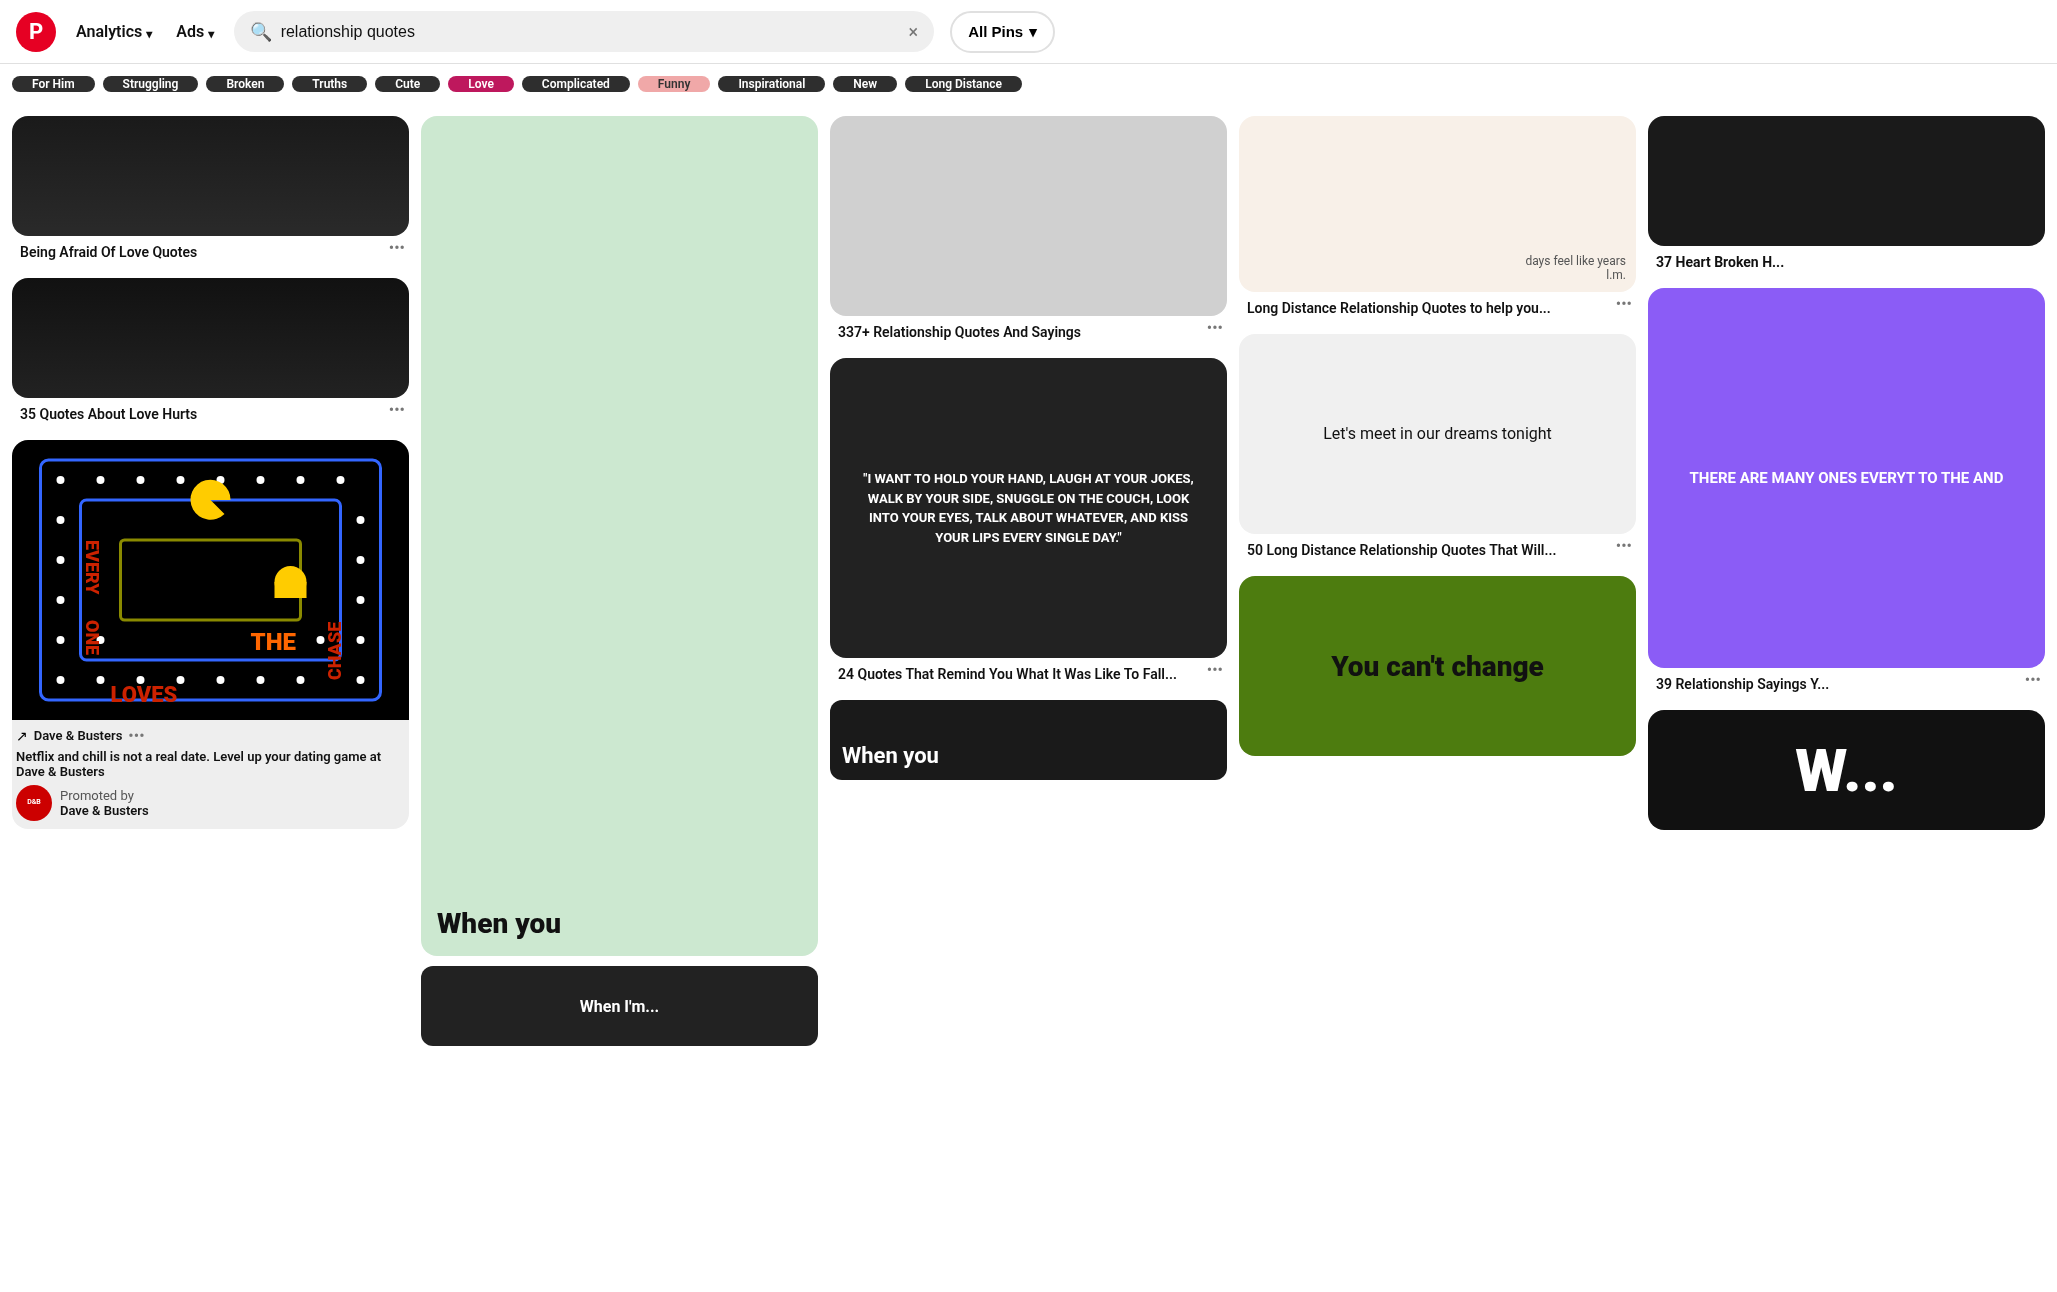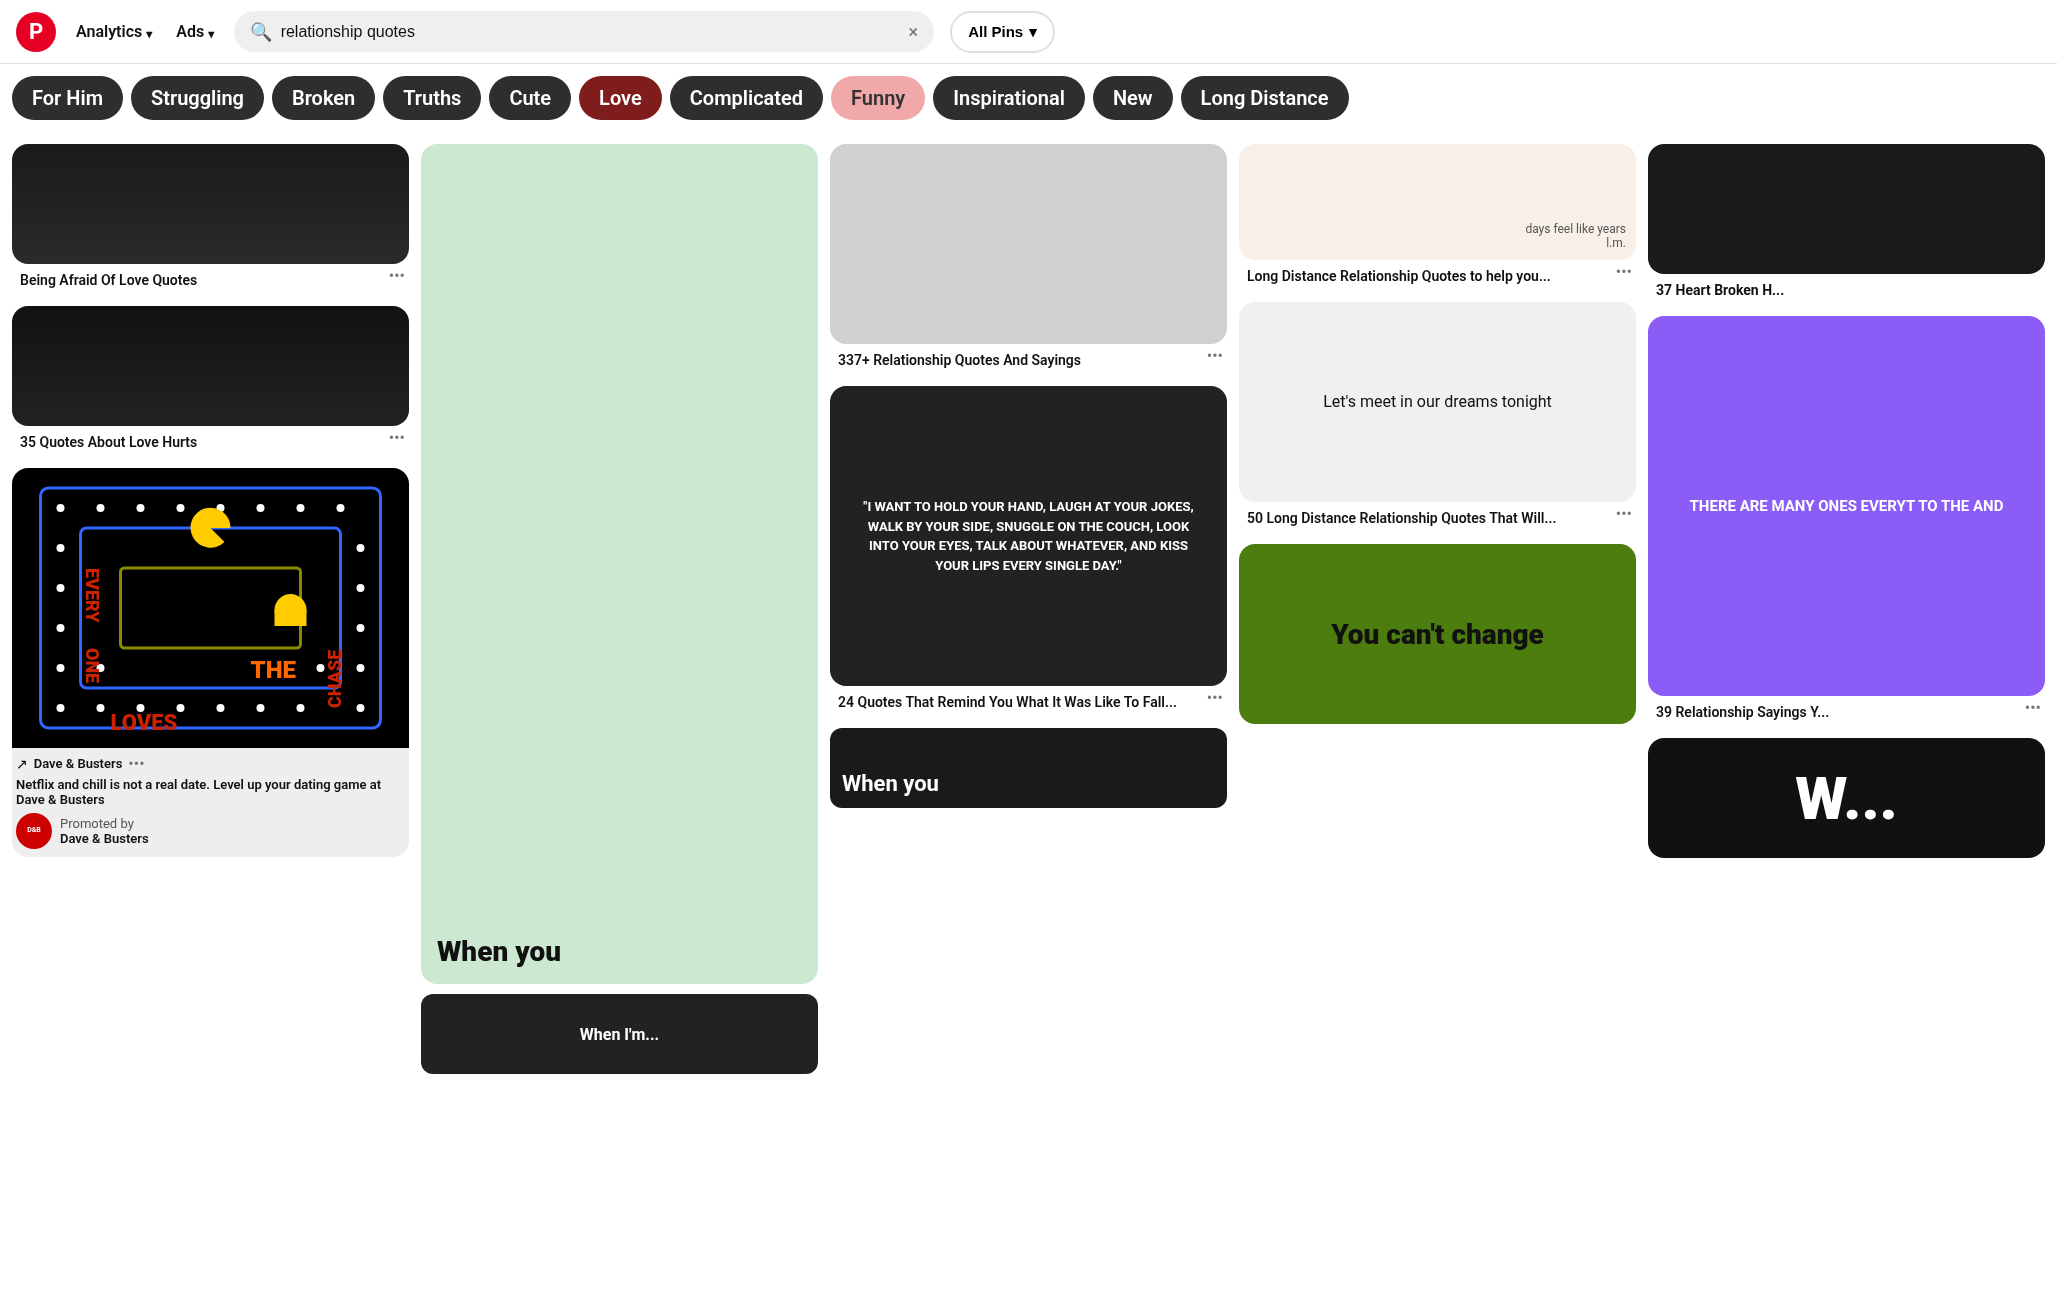--- a/index.html
+++ b/index.html
@@ -61,34 +61,34 @@
 
     
     .filter-bar {
       display: flex;
       padding: 12px 12px;
       gap: 8px;
       overflow-x: auto;
       background: #fff;
     }
     .filter-chip {
-      padding: 10px 20px;
+      padding: 1px 20px;
       border-radius: 28px;
-      font-size: 20px;
+      font-size: 12px;
       font-weight: 600;
       cursor: pointer;
       white-space: nowrap;
       color: #fff;
       background: #2e2e2e;
     }
     .filter-chip.active {
       background: #f0a8a8;
       color: #333;
     }
-    .filter-chip.teal { background: #7f1d1d; }
+    .filter-chip.teal { background: #be185d; }
 
     
     .main-content {
       display: flex;
       gap: 12px;
       padding: 12px 12px;
       background: #fff;
     }
 
     
@@ -186,21 +186,21 @@
     .img-hand-quote {
       background: #222;
       height: 300px;
       display: flex; align-items: center; justify-content: center;
       padding: 24px;
     }
 
     
     .img-long-dist-1 {
       background: #f8f0e8;
-      height: 116px;
+      height: 176px;
       display: flex; align-items: flex-end; justify-content: flex-end; padding: 10px;
     }
     .img-days-text { font-size: 12px; color: #555; text-align: right; }
     .img-long-dist-2 {
       background: #f0f0f0;
       height: 200px;
       display: flex; align-items: center; justify-content: center;
       padding: 20px;
     }
     .img-you-cant {

